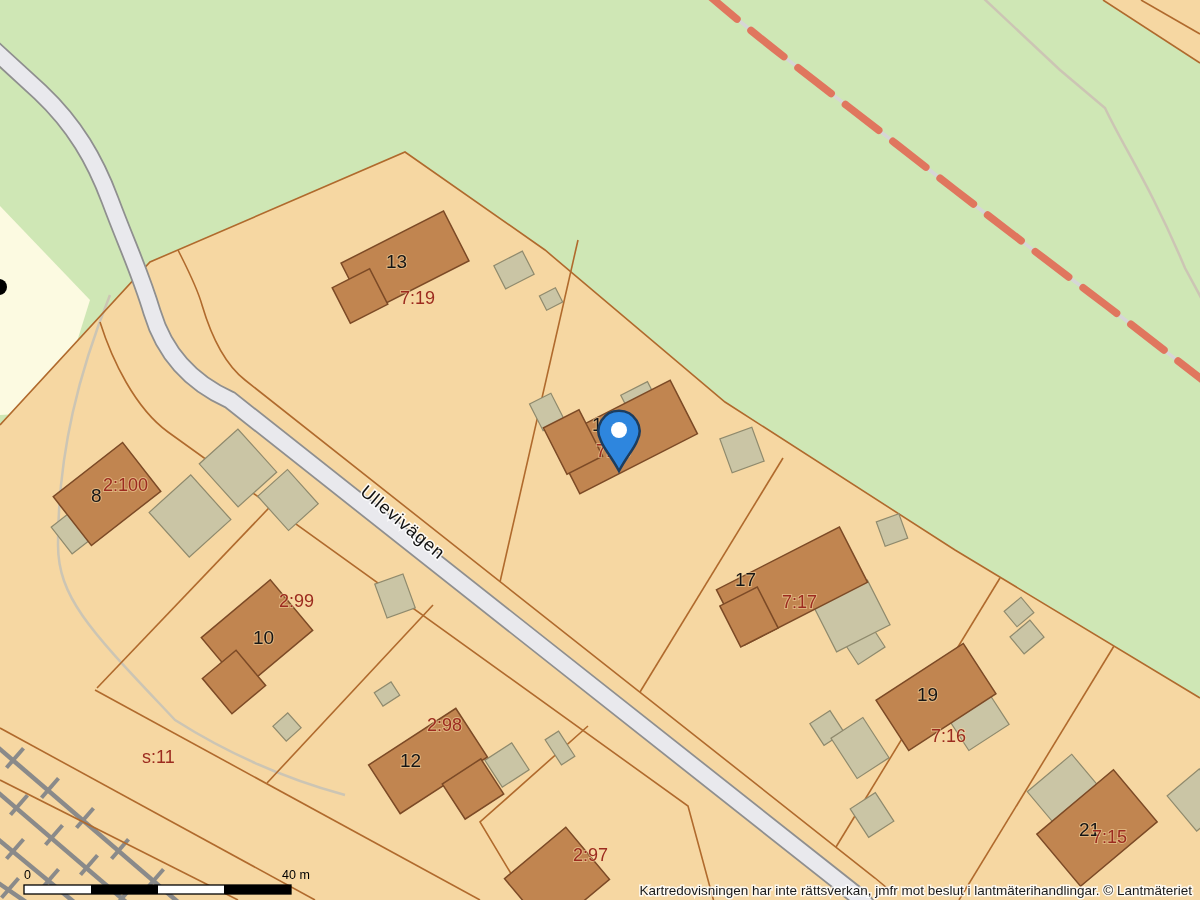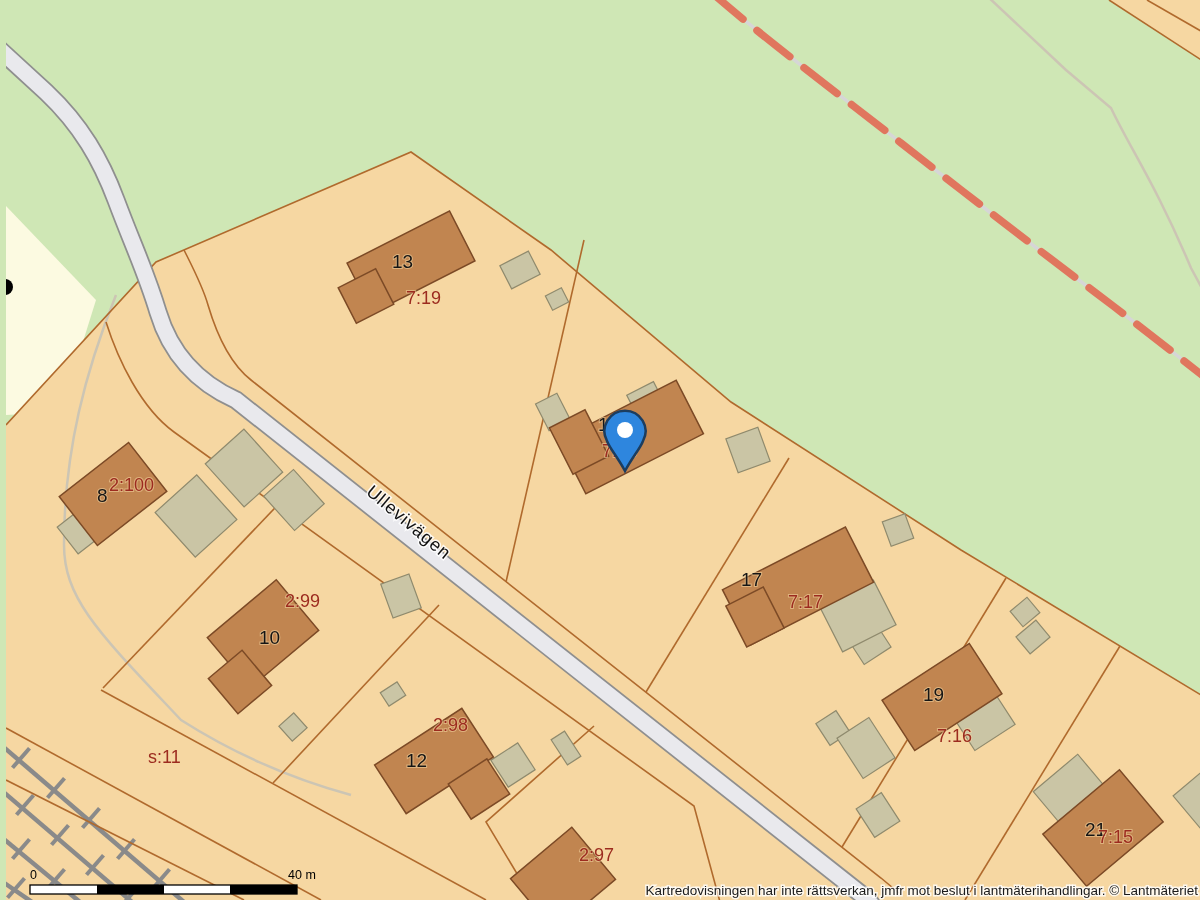--- a/index.html
+++ b/index.html
@@ -1,16 +1,16 @@
 <!DOCTYPE html>
 <html><head>
 <meta charset="utf-8">
 <style>
   html,body{margin:0;padding:0;width:1200px;height:900px;overflow:hidden;background:#cfe7b5;}
-  .map-wrap{position:relative;width:1032px;height:900px;font-family:"Liberation Sans",sans-serif;padding-left:6px;}
+  .map-wrap{position:relative;width:1032px;height:900px;font-family:"Liberation Sans",sans-serif;}
   svg{display:block;}
   text{font-family:"Liberation Sans",sans-serif;}
   .house-num{font-size:19px;fill:#151515;paint-order:stroke;stroke:rgba(246,215,162,.55);stroke-width:2px;}
   .parcel-id{font-size:18px;fill:#9c2b1f;paint-order:stroke;stroke:rgba(246,215,162,.55);stroke-width:2px;}
   .street-name{font-size:18px;fill:#111;letter-spacing:1px;paint-order:stroke;stroke:rgba(255,255,255,.85);stroke-width:3px;}
   .scale-label{font-size:12.5px;fill:#000;paint-order:stroke;stroke:rgba(246,215,162,.7);stroke-width:2px;}
   .attribution{font-size:13.5px;fill:#1a1a1a;paint-order:stroke;stroke:rgba(255,255,255,.8);stroke-width:3px;}
   .bline{stroke:#b06a2d;stroke-width:1.6;fill:none;}
   .house{fill:#c18550;stroke:#7c4a26;stroke-width:1.5;}
   .shed{fill:#cac5a5;stroke:#8f8a6d;stroke-width:1.2;}

